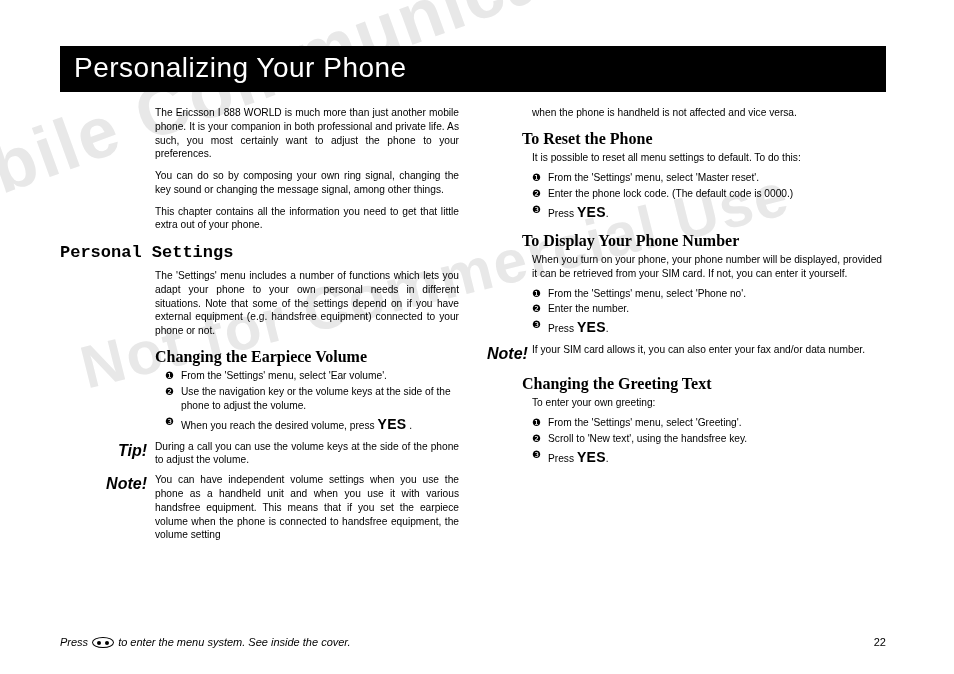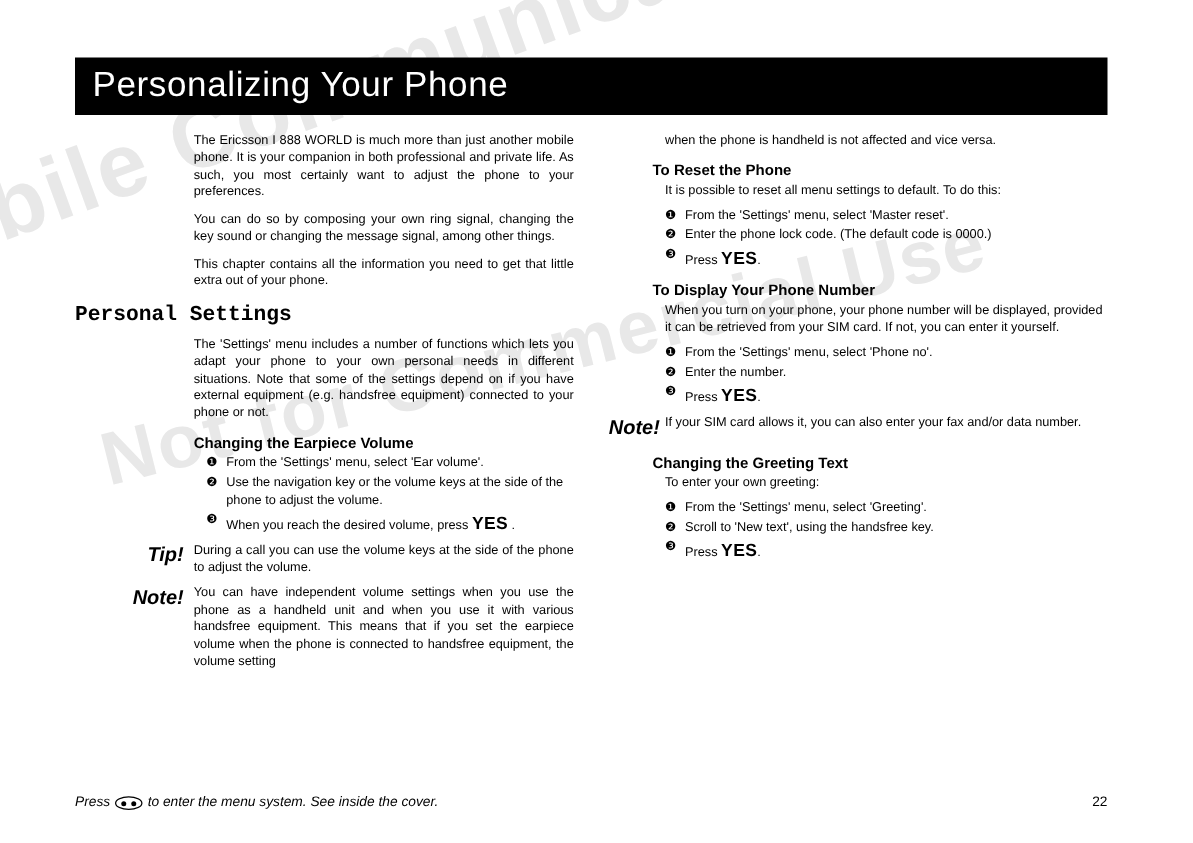--- a/index.html
+++ b/index.html
@@ -61,24 +61,24 @@
   }
   .intro p { margin: 0 0 8px 95px; text-align: justify; }
   .h2 {
     font-size: 17px;
     font-weight: 700;
     margin: 10px 0 4px 0;
     font-family: Liberation Mono, monospace;
   }
   .secdesc { margin: 0 0 8px 95px; text-align: justify; }
   .h3 {
-    font-size: 12px;
+    font-size: 16px;
     font-weight: 700;
     margin: 8px 0 2px 95px;
-    font-family: Liberation Sans, sans-serif;
+    font-family: Liberation Serif, serif;
   }
   .col.right .h3 { margin-left: 35px; }
   .col.right .body { margin-left: 45px; text-align: justify; }
   .body { margin: 0 4px 6px 105px; text-align: justify; }
   ol.steps {
     list-style: none;
     margin: 2px 0 6px 105px;
     padding: 0;
   }
   .col.right ol.steps { margin-left: 45px; }

